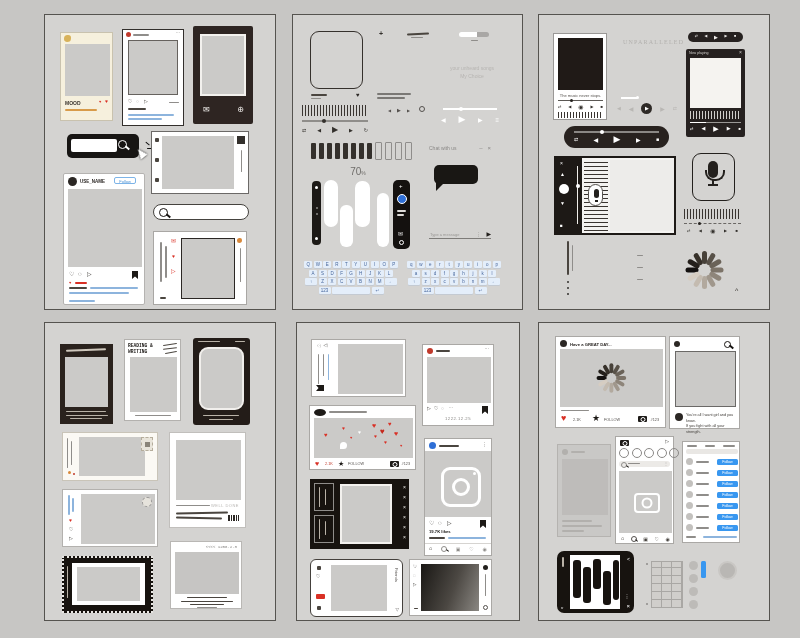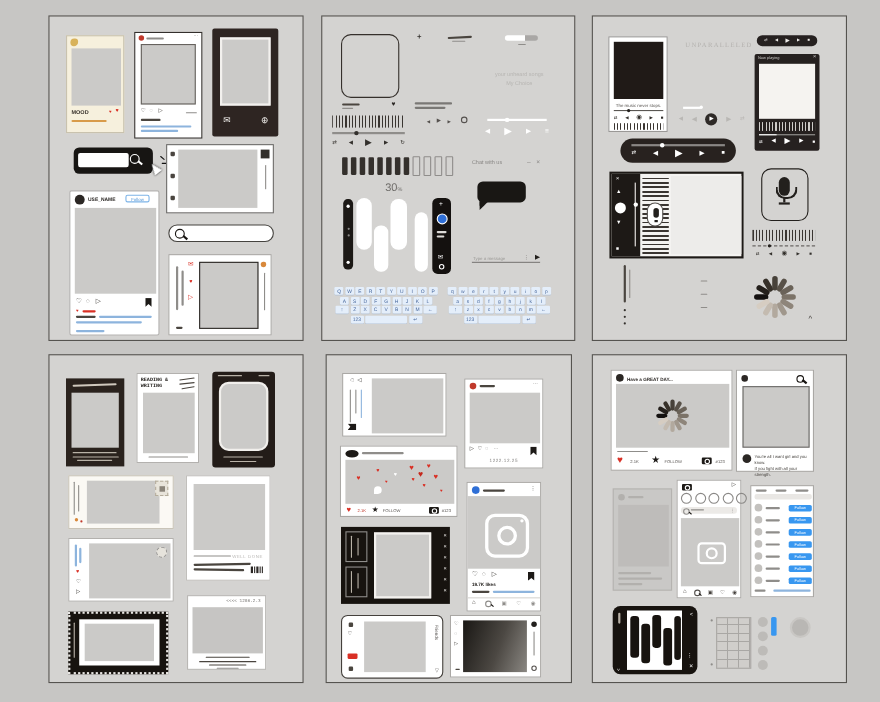--- a/index.html
+++ b/index.html
@@ -212,21 +212,21 @@
         <span style="width:5px;height:16px;background:#34302c;border-radius:1px;"></span>
         <span style="width:5px;height:16px;background:#34302c;border-radius:1px;"></span>
         <span style="width:5px;height:16px;background:#34302c;border-radius:1px;"></span>
         <span style="width:5px;height:16px;background:#34302c;border-radius:1px;"></span>
         <span style="width:5px;height:16px;border:1px solid #8f8d8b;border-radius:1px;"></span>
         <span style="width:5px;height:16px;border:1px solid #8f8d8b;border-radius:1px;"></span>
         <span style="width:5px;height:16px;border:1px solid #8f8d8b;border-radius:1px;"></span>
         <span style="width:5px;height:16px;border:1px solid #8f8d8b;border-radius:1px;"></span>
     </div>
     <div class="s txt" style="left:40px;top:146px;width:50px;text-align:center;color:#6f6d6a;">
-      <span style="font-size:10px;">30</span><span style="font-size:5px;">%</span>
+      <span style="font-size:10px;">70</span><span style="font-size:5px;">%</span>
     </div>
 
     <div class="s r" style="left:136px;top:130px;width:62px;justify-content:space-between;color:#8a8886;">
       <span class="txt" style="font-size:5px;">Chat with us</span>
       <span class="r" style="gap:5px;">
         <span class="ic" style="font-size:6px;">–</span>
         <span class="ic" style="font-size:6px;">×</span>
       </span>
     </div>
 

